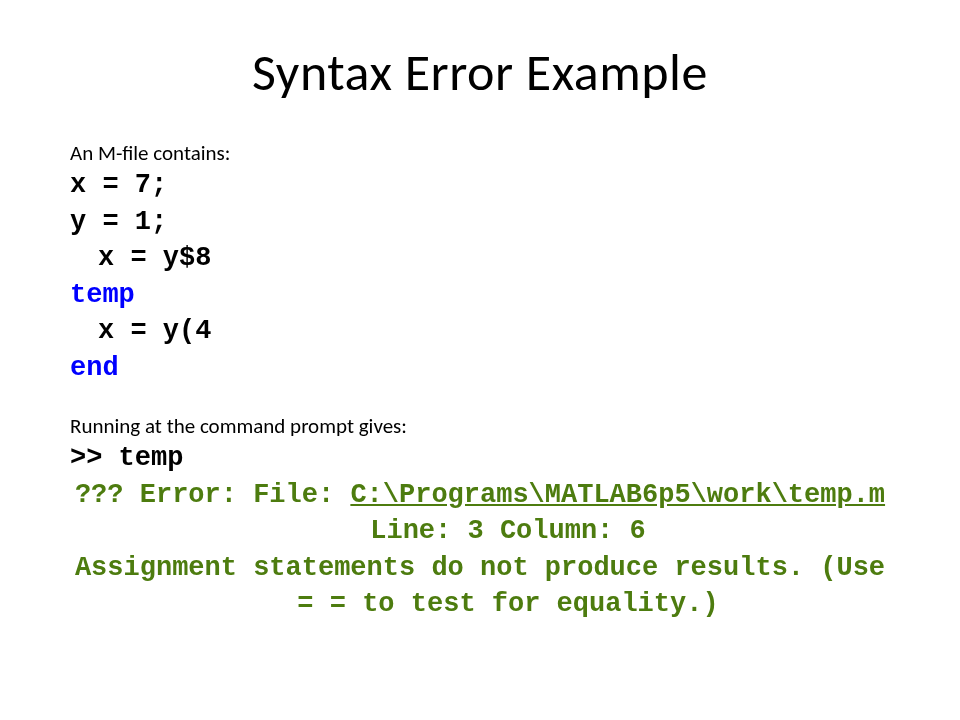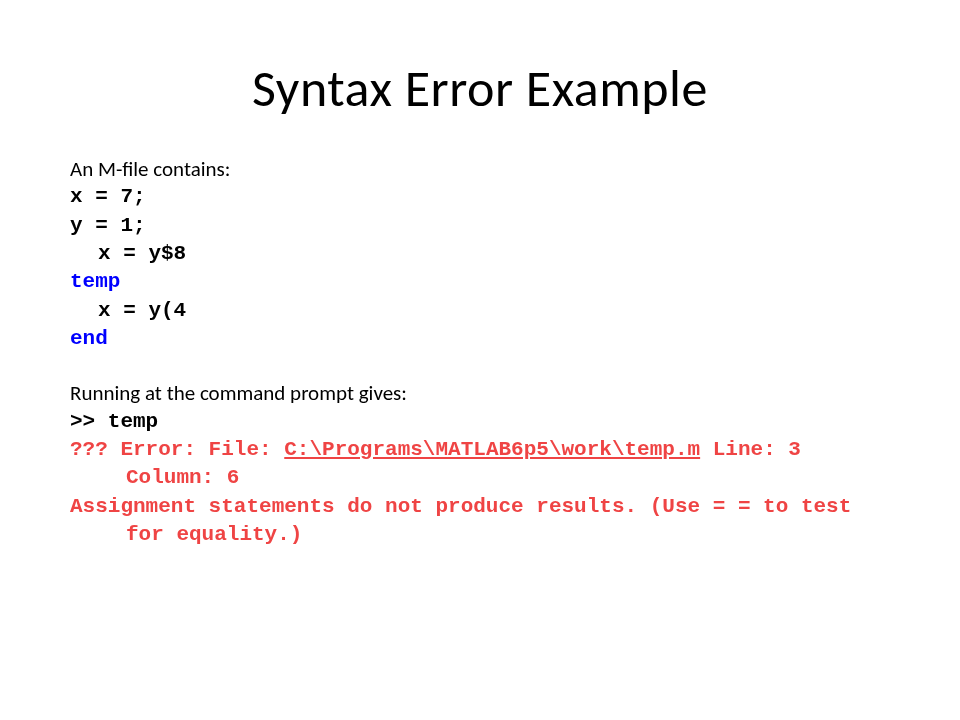--- a/index.html
+++ b/index.html
@@ -8,41 +8,41 @@
     width: 960px;
     height: 720px;
     background: #ffffff;
     font-family: Calibri, "Segoe UI", Arial, sans-serif;
     color: #000;
   }
   .slide {
     box-sizing: border-box;
     width: 960px;
     height: 588px;
-    padding: 46px 70px 40px 70px;
+    padding: 30px 70px 40px 70px;
   }
   .title {
     text-align: center;
     font-size: 52px;
     font-weight: 400;
     margin: 10px 0 35px 0;
     letter-spacing: 0.5px;
   }
   .body-text {
     font-size: 21px;
     line-height: 1.35;
   }
   .mono {
     font-family: "Courier New", Courier, monospace;
     font-weight: bold;
-    font-size: 21px;
+    font-size: 27px;
     white-space: pre;
   }
   .kw-blue { color: #0000ff; }
-  .err-red { color: #ef4444; }
+  .err-red { color: #4d7c0f; text-align: center; }
   .indent { padding-left: 28px; }
   .spacer { height: 26px; }
   .underline { text-decoration: underline; }
   .hanging {
     padding-left: 56px;
     text-indent: -56px;
     white-space: pre-wrap;
   }
 </style>
 </head>

